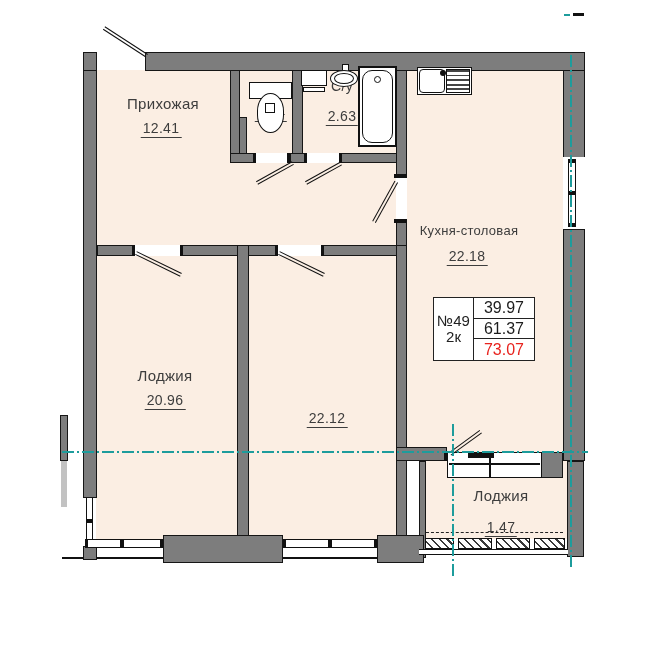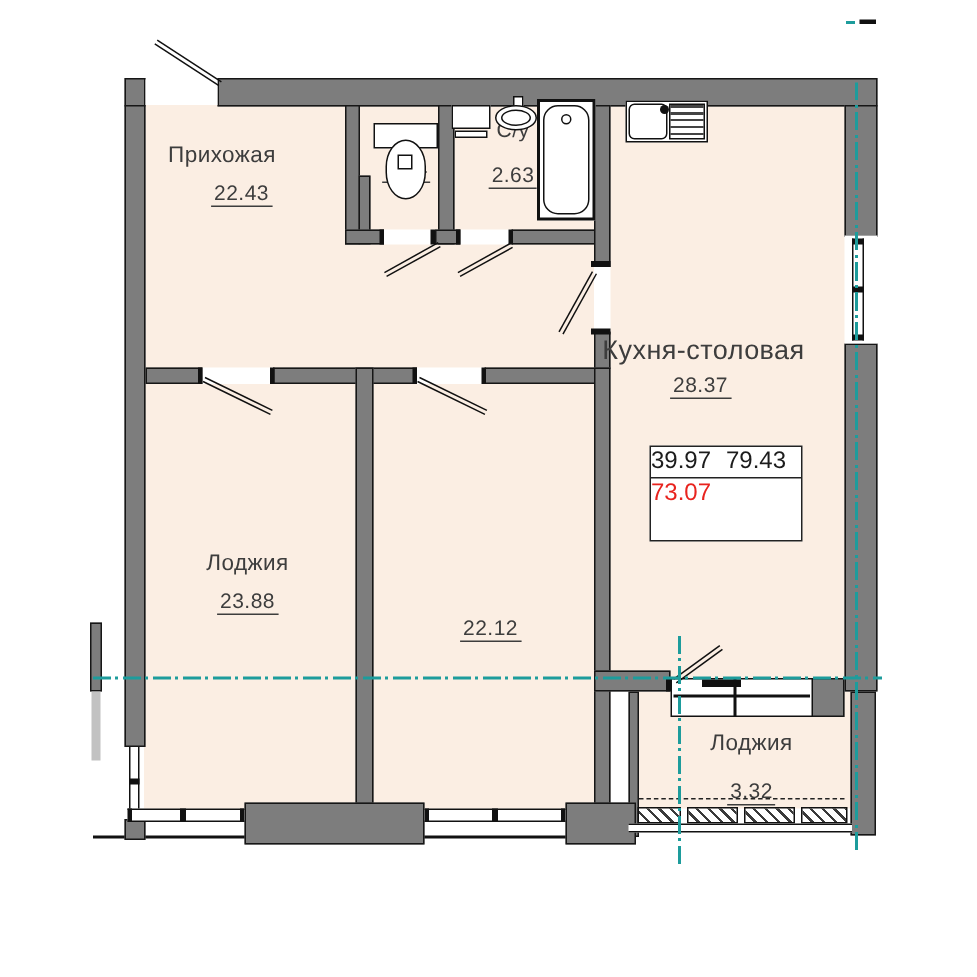--- a/index.html
+++ b/index.html
@@ -130,37 +130,41 @@
   <div class="door" style="left:374px;top:220px;width:46px;transform:rotate(-61deg)"></div>
   <div class="door" style="left:450px;top:452px;width:38px;transform:rotate(-36deg)"></div>
 
   <div class="dashline" style="left:426px;top:532px;width:137px"></div>
   <div class="hatch" style="left:425px;top:538px;width:29px"></div>
   <div class="hatch" style="left:458px;top:538px;width:34px"></div>
   <div class="hatch" style="left:496px;top:538px;width:34px"></div>
   <div class="hatch" style="left:534px;top:538px;width:31px"></div>
   <div class="dline" style="left:419px;top:549px;width:149px"></div>
 
-  <div class="rlabel" style="left:148px;top:95px">Прихожая</div>
-  <div class="rarea" style="left:161px;top:120px">22.43</div>
+  <div class="rlabel" style="left:163px;top:95px">Прихожая</div>
+  <div class="rarea" style="left:161px;top:120px">12.41</div>
   <div class="rlabel" style="left:267px;top:82px;font-size:14px">С/у</div>
   <div class="rarea" style="left:271px;top:104px">1.54</div>
   <div class="rlabel" style="left:342px;top:78px;font-size:14px">С/у</div>
   <div class="rarea" style="left:342px;top:108px">2.63</div>
-  <div class="rlabel" style="left:469px;top:223px;font-size:18px">Кухня-столовая</div>
-  <div class="rarea" style="left:467px;top:248px">28.37</div>
+  <div class="rlabel" style="left:469px;top:223px;font-size:13px">Кухня-столовая</div>
+  <div class="rarea" style="left:467px;top:248px">22.18</div>
   <div class="rlabel" style="left:165px;top:367px">Лоджия</div>
-  <div class="rarea" style="left:165px;top:392px">23.88</div>
+  <div class="rarea" style="left:165px;top:392px">20.96</div>
   <div class="rarea" style="left:327px;top:410px">22.12</div>
   <div class="rlabel" style="left:501px;top:487px">Лоджия</div>
-  <div class="rarea" style="left:501px;top:519px">3.32</div>
+  <div class="rarea" style="left:501px;top:519px">1.47</div>
 
   <div class="itable">
+    <div class="hd">
+      <span>№49</span>
+      <span>2к</span>
+    </div>
     <div class="val">39.97</div>
-    <div class="val">79.43</div>
+    <div class="val">61.37</div>
     <div class="val red">73.07</div>
   </div>
 
   <div class="fx" style="left:249px;top:82px;width:43px;height:17px"></div>
   <div class="fx" style="left:257px;top:93px;width:27px;height:40px;border-radius:50%/45%"></div>
   <div class="fx-thin" style="left:265px;top:103px;width:10px;height:10px"></div>
   <div class="fx-thin" style="left:301px;top:70px;width:26px;height:16px"></div>
   <div class="fx-thin" style="left:303px;top:87px;width:22px;height:5px"></div>
   <div class="fx-thin" style="left:342px;top:64px;width:7px;height:8px"></div>
   <div class="fx" style="left:330px;top:70px;width:28px;height:17px;border-radius:50%"></div>

